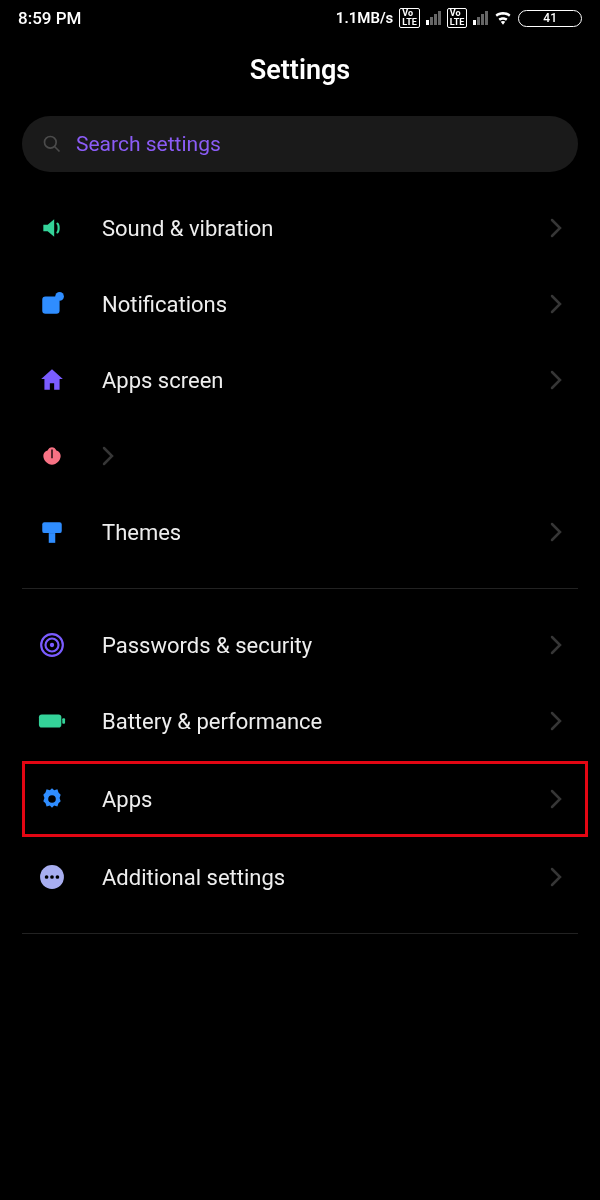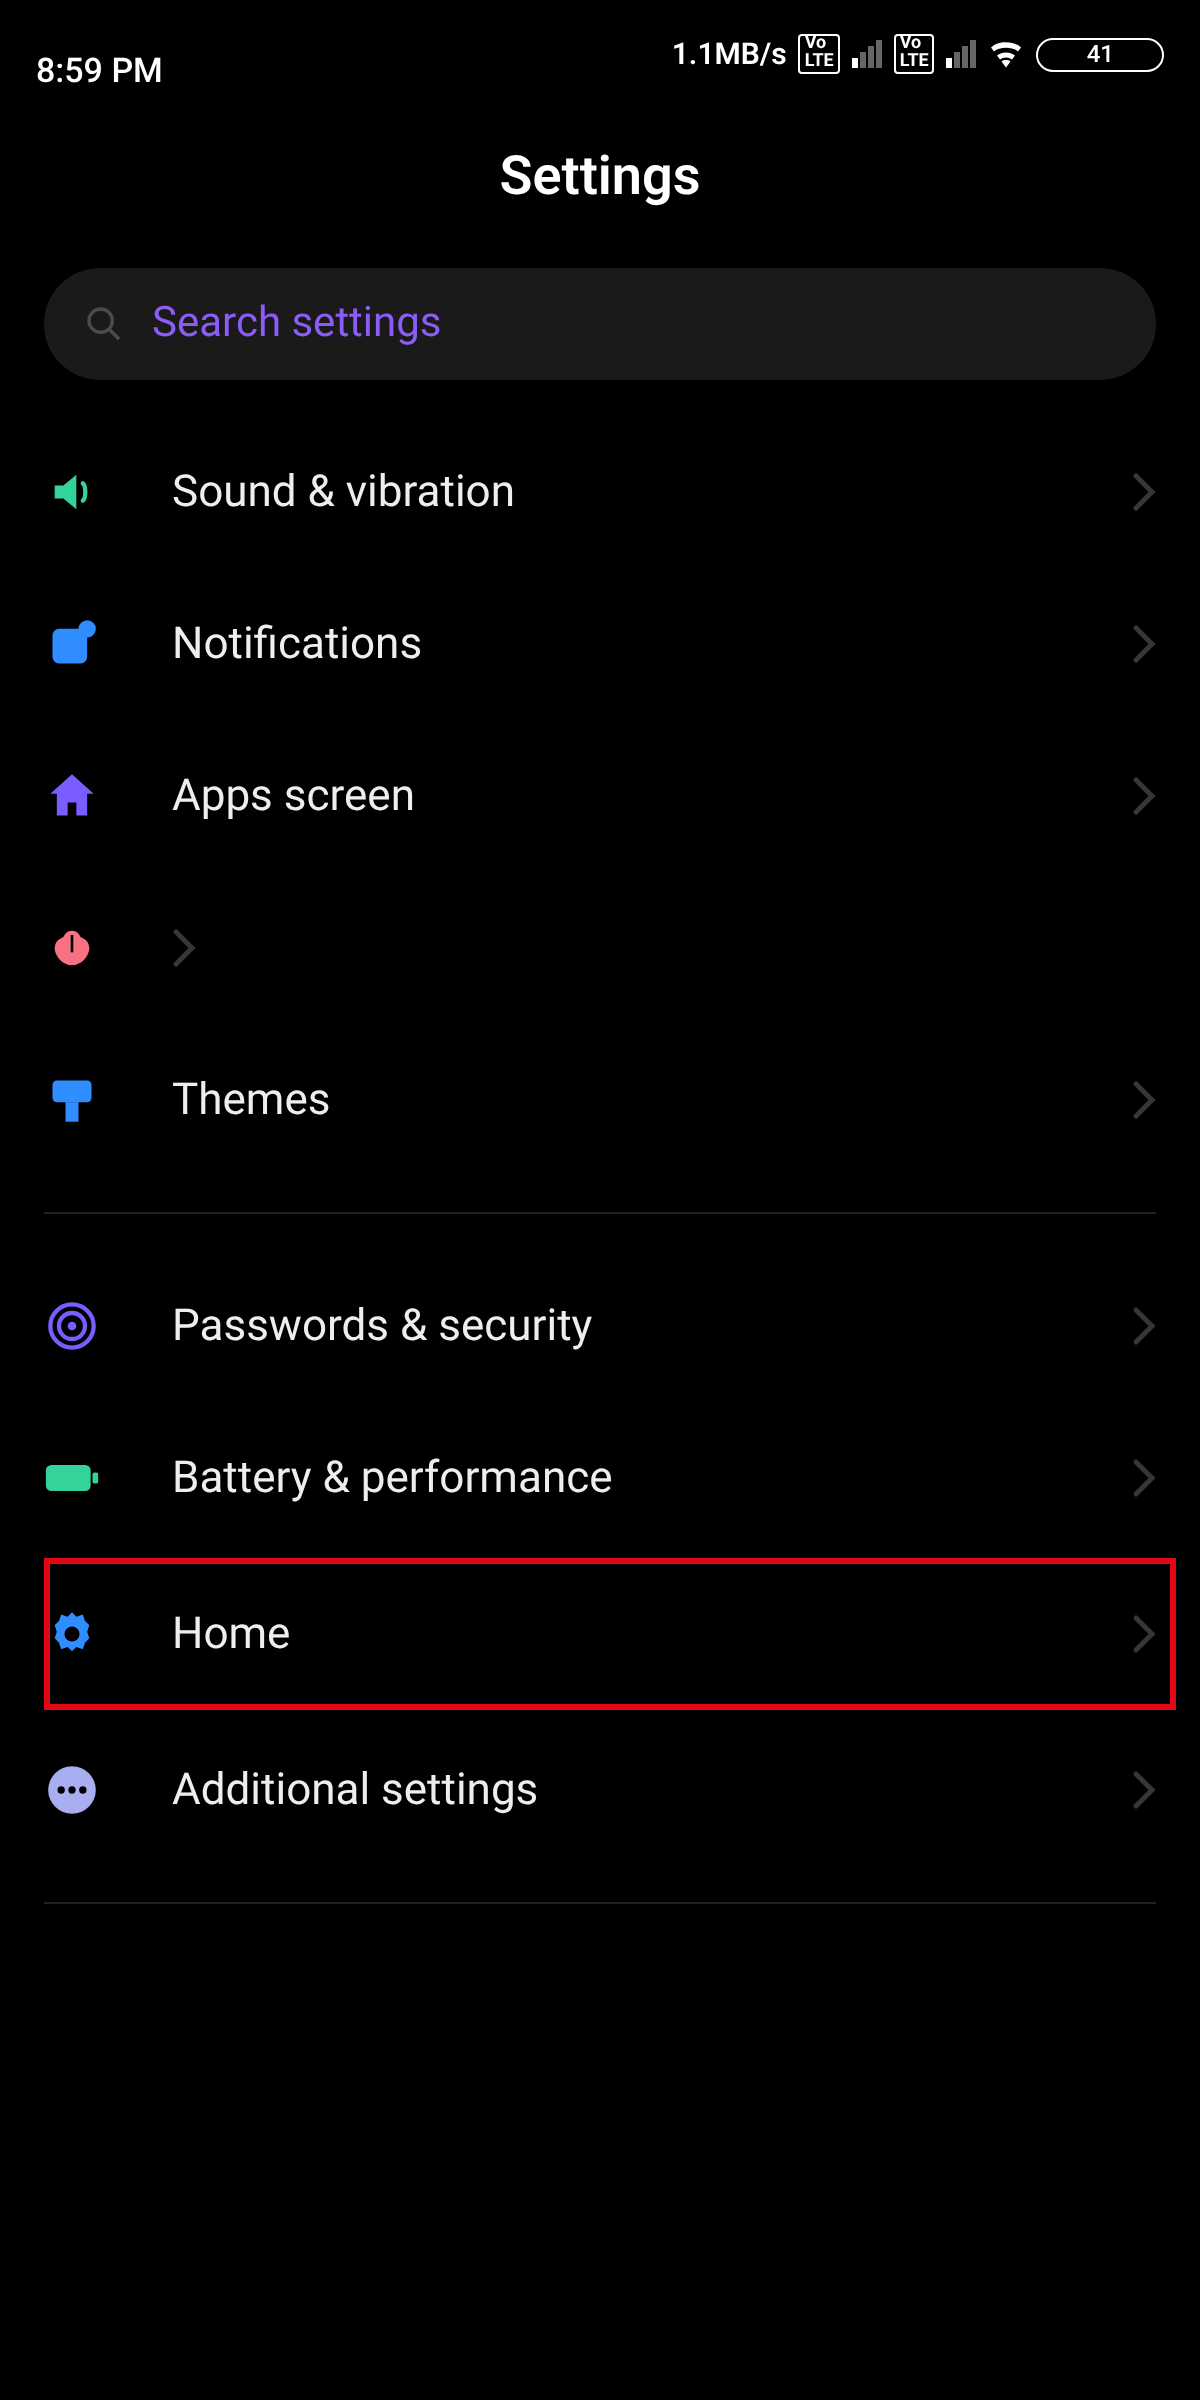--- a/index.html
+++ b/index.html
@@ -13,21 +13,21 @@
       position: relative;
     }
     .status-bar {
       display: flex;
       justify-content: space-between;
       align-items: center;
       padding: 8px 18px 4px;
       font-size: 17px;
       font-weight: 500;
     }
-    .status-left { display: flex; align-items: center; margin-top: 18px; }
+    .status-left { display: flex; align-items: center; }
     .status-right { display: flex; align-items: center; gap: 6px; }
     .volte { font-size: 9px; border: 1px solid #fff; border-radius: 2px; padding: 0 2px; line-height: 1; font-weight: 700; }
     .signal { display: inline-flex; align-items: flex-end; gap: 1px; }
     .signal span { width: 3px; background: #666; display: inline-block; }
     .signal span.on { background: #fff; }
     .signal span:nth-child(1){height:5px}.signal span:nth-child(2){height:8px}.signal span:nth-child(3){height:11px}.signal span:nth-child(4){height:14px}
     .wifi-icon { width: 18px; height: 14px; }
     .battery { border: 1.5px solid #fff; border-radius: 9px; padding: 0 24px; font-size: 12px; line-height: 15px; }
     .page-title {
       text-align: center;
@@ -43,21 +43,21 @@
       align-items: center;
       padding: 16px 20px;
       gap: 14px;
     }
     .search-icon { width: 20px; height: 20px; opacity: .45; }
     .search-placeholder { color: #8b5cf6; font-size: 21px; }
     .settings-list { padding: 6px 0; }
     .item {
       display: flex;
       align-items: center;
-      padding: 24px 22px;
+      padding: 24px 38px;
       position: relative;
     }
     .item-icon {
       width: 28px;
       height: 28px;
       margin-right: 36px;
       display: flex;
       align-items: center;
       justify-content: center;
       flex-shrink: 0;
@@ -208,21 +208,21 @@
   </div>
 
   <div class="item" style="padding-top:26px;padding-bottom:26px">
     <div class="highlight-box"></div>
     <span class="item-icon">
       <svg width="26" height="26" viewBox="0 0 24 24">
           <path d="M12 2l2 2 3-1 1 3 2 2-1 3 1 3-2 2-1 3-3-1-2 2-2-2-3 1-1-3-2-2 1-3-1-3 2-2 1-3 3 1z" fill="#2f8dff"></path>
           <circle cx="12" cy="12" r="3.5" fill="#000"></circle>
         </svg>
     </span>
-    <span class="item-label">Home</span>
+    <span class="item-label">Apps</span>
     <svg class="chevron" viewBox="0 0 12 20">
         <path d="M2 2l8 8-8 8" stroke="#888" stroke-width="2.5" fill="none" stroke-linecap="round"></path>
       </svg>
   </div>
 
   <div class="item">
     <span class="item-icon">
       <svg width="26" height="26" viewBox="0 0 24 24">
           <circle cx="12" cy="12" r="11" fill="#a8aef0"></circle>
           <circle cx="7" cy="12" r="1.7" fill="#000"></circle>

